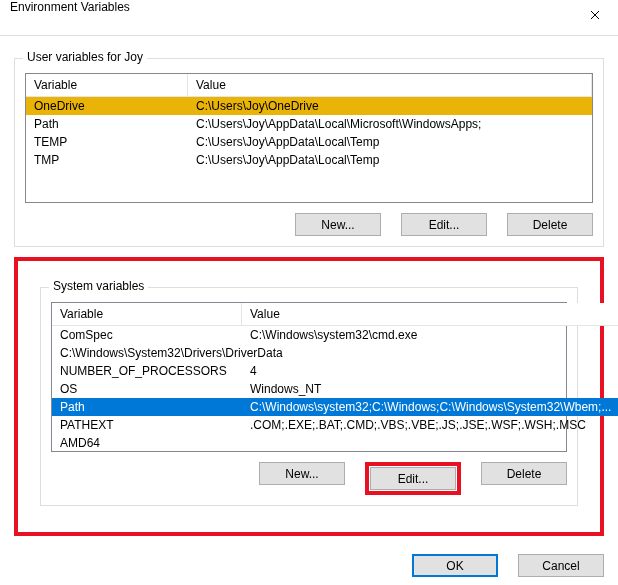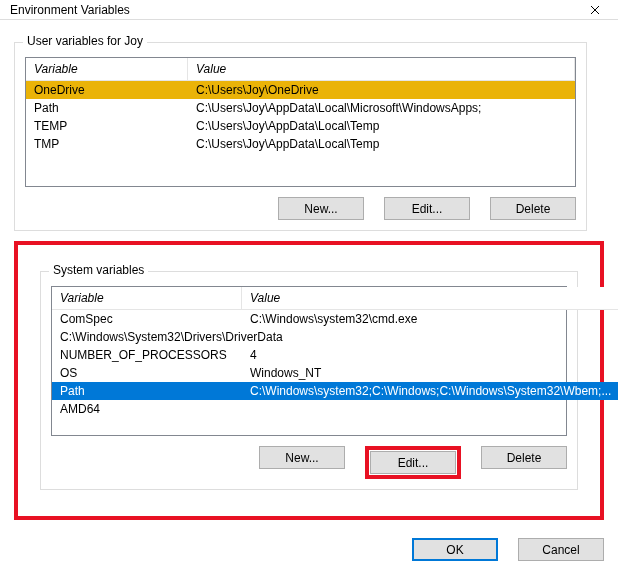--- a/index.html
+++ b/index.html
@@ -7,39 +7,39 @@
   body {
     font-family: "Segoe UI", Tahoma, sans-serif;
     font-size: 12px;
     background: #fff;
     color: #000;
     width: 618px;
     height: 585px;
     overflow: hidden;
   }
   .titlebar {
-    height: 20px;
-    display: flex;
-    align-items: center;
+    height: 36px;
+    display: flex;
+    align-items: flex-start;
     justify-content: space-between;
     padding: 0 0 0 10px;
     border-bottom: 1px solid #ddd;
   }
   .titlebar .title { font-size: 12px; }
   .close-btn {
     width: 46px; height: 30px;
     display: flex; align-items: center; justify-content: center;
     font-family: Arial, sans-serif;
   }
   .close-btn svg { width:10px; height:10px; }
   .content { padding: 8px 10px 10px 10px; }
 
   .fieldset {
     border: 1px solid #ddd;
-    margin: 14px 21px 6px 4px;
+    margin: 14px 4px 6px 4px;
     padding: 10px 10px 10px 10px;
     position: relative;
   }
   .fieldset .legend {
     position: absolute;
     top: -9px; left: 8px;
     background: #fff;
     padding: 0 4px;
     font-size: 12px;
     color: #000;
@@ -49,21 +49,20 @@
     border: 1px solid #828790;
     background: #fff;
     margin-top: 4px;
     position: relative;
   }
   .list-header {
     display: flex;
     background: #fff;
     border-bottom: 1px solid #e5e5e5;
     font-size: 12px;
-    font-style: italic;
   }
   .list-header .col {
     padding: 4px 8px;
     border-right: 1px solid #e5e5e5;
     color: #000;
   }
   .list-body { }
   .row {
     display: flex;
     font-size: 12px;
@@ -216,20 +215,24 @@
               </div>
               <div class="row">
                 <div class="cell var">OS</div>
                 <div class="cell val">Windows_NT</div>
               </div>
               <div class="row selected">
                 <div class="cell var">Path</div>
                 <div class="cell val">C:\Windows\system32;C:\Windows;C:\Windows\System32\Wbem;...</div>
               </div>
               <div class="row">
+                <div class="cell var">PATHEXT</div>
+                <div class="cell val">.COM;.EXE;.BAT;.CMD;.VBS;.VBE;.JS;.JSE;.WSF;.WSH;.MSC</div>
+              </div>
+              <div class="row">
                 <div class="cell val">AMD64</div>
               </div>
             </div>
           </div>
           <div class="sys-scroll">
             <div class="scroll-thumb"></div>
           </div>
         </div>
       </div>
 

